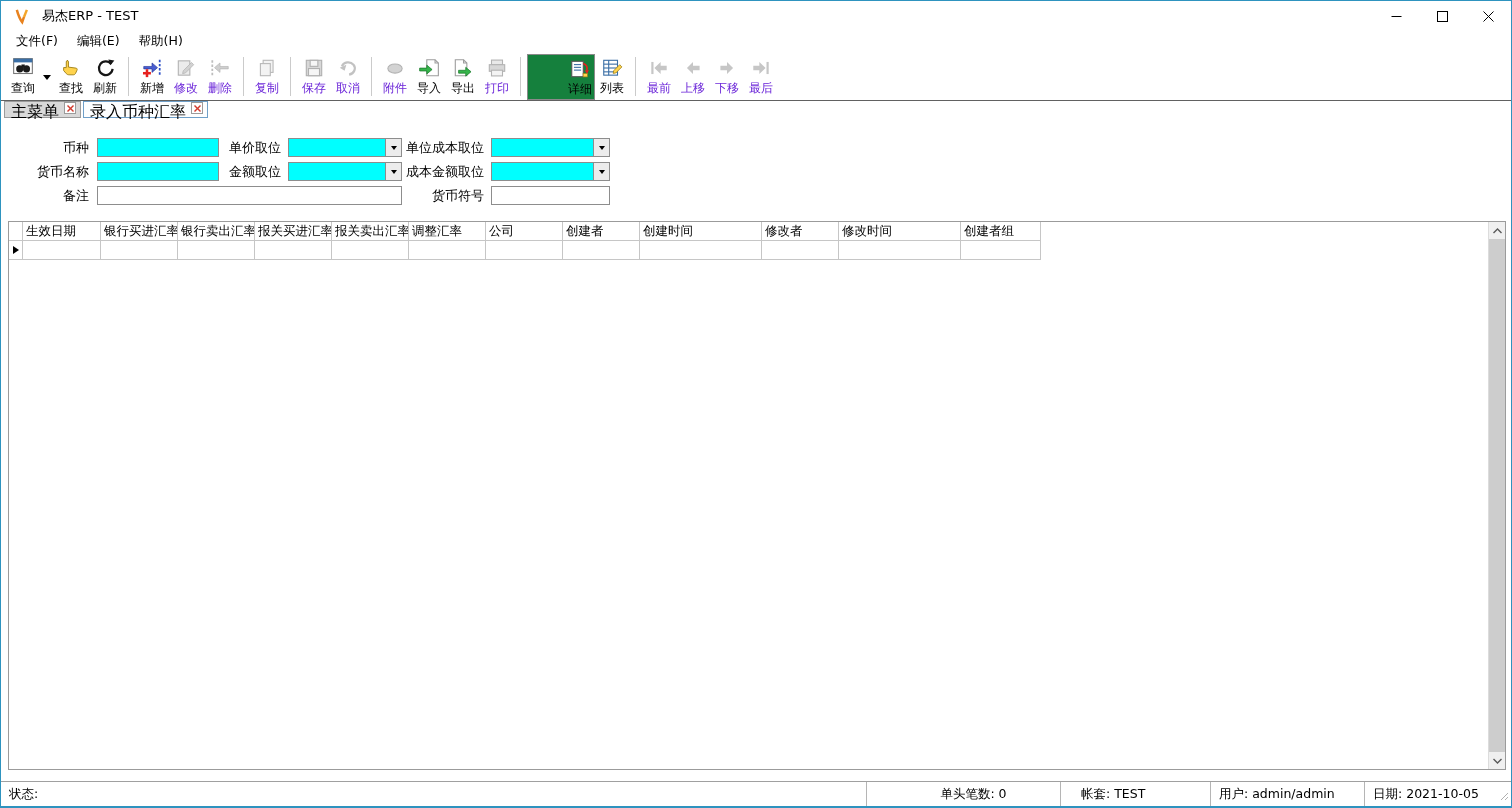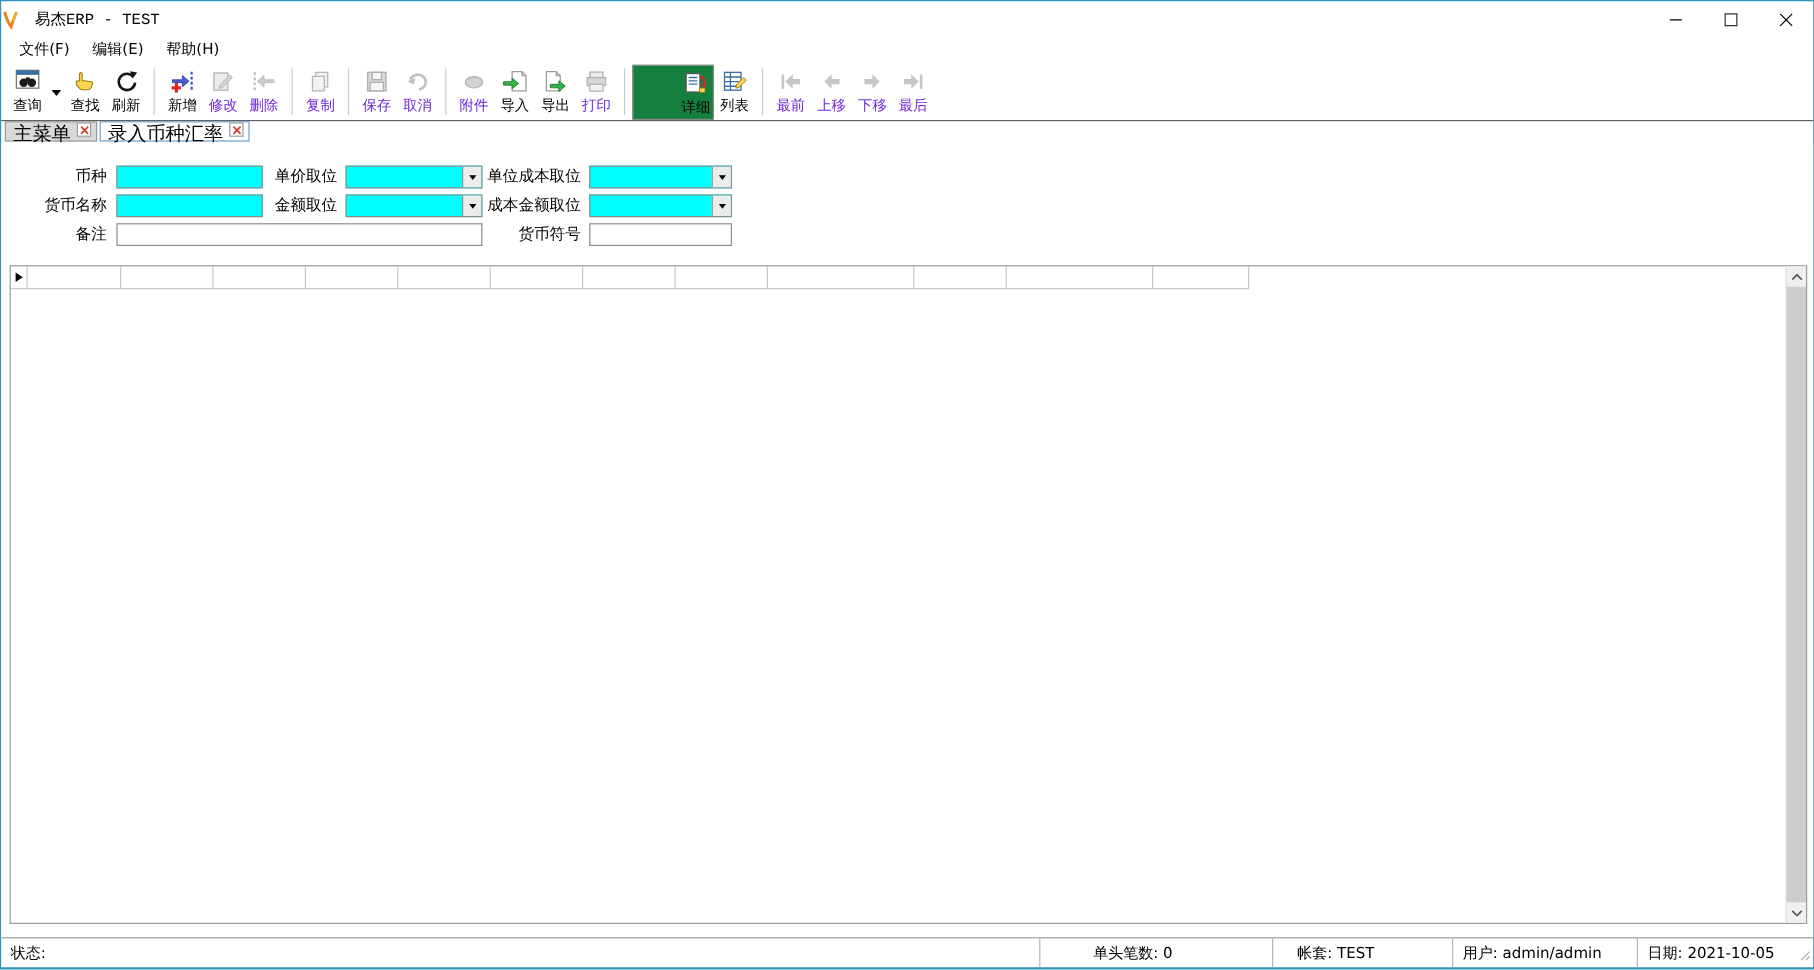--- a/index.html
+++ b/index.html
@@ -1,21 +1,21 @@
 <!DOCTYPE html>
 <html><head>
 <meta charset="utf-8">
 <style>
   * { margin:0; padding:0; box-sizing:border-box; }
   html,body { width:1512px; height:808px; }
   body { font-family:"DejaVu Sans","Liberation Sans",sans-serif; font-size:12.5px; color:#000; }
   .window { width:1512px; height:808px; background:#fff; border:1px solid #2e93bf; border-bottom:2px solid #2e93bf; display:flex; flex-direction:column; position:relative; }
 
   
-  .titlebar { height:30px; display:flex; align-items:center; flex:0 0 auto;font-family:Liberation Mono, monospace; }
+  .titlebar { height:30px; display:flex; align-items:center; padding-left:13px; flex:0 0 auto; }
   .titlebar .title { margin-left:11px; font-size:13px; }
   .win-controls { margin-left:auto; display:flex; height:100%; }
   .win-btn { width:46px; display:flex; align-items:center; justify-content:center; }
 
   
   .menubar { height:21px; display:flex; padding-left:6px; flex:0 0 auto; }
   .menu-item { padding:2px 10px 2px 9px; }
 
   
   .toolbar { height:49px; display:flex; align-items:stretch; padding:2px 4px 0 5px; border-bottom:1px solid #616161; flex:0 0 auto; }
@@ -54,21 +54,21 @@
   
   .vscroll { position:absolute; right:0; top:0; bottom:0; width:17px; background:#f0f0f0; border-left:1px solid #dcdcdc; }
   .sb-btn { position:absolute; left:0; width:16px; height:17px; display:flex; align-items:center; justify-content:center; }
   .sb-btn.up { top:0; } .sb-btn.down { bottom:0; }
   .sb-thumb { position:absolute; left:0; top:17px; bottom:17px; width:16px; background:#cdcdcd; }
 
   
   .statusbar { height:25px; flex:0 0 auto; display:flex; align-items:stretch; border-top:1px solid #a0a0a0; position:relative; }
   .sb-panel { border-right:1px solid #b5b5b5; padding:4px 24px 0 8px; font-size:12.5px; white-space:nowrap; }
   .sb-p0 { flex:1 1 auto; border-left:none; }
-  .sb-p1 { width:194px; padding-left:44px; }
+  .sb-p1 { width:194px; padding-left:44px;text-align:center; }
   .sb-p2 { width:150px; padding-left:20px; }
   .sb-p3 { width:154px; }
   .sb-p4 { width:146px; border-right:none; }
   .grip { position:absolute; right:2px; bottom:2px; }
 </style>
 </head>
 <body>
 
 <div class="window">
 
@@ -382,20 +382,35 @@
     </div>
 
     <div class="flabel" style="left:8px; top:67px; width:80px;">备注</div>
     <div class="ffield white" style="left:96px; top:66px; width:305px;"></div>
     <div class="flabel" style="left:383px; top:67px; width:100px;">货币符号</div>
     <div class="ffield white" style="left:490px; top:66px; width:119px;"></div>
 
     <div class="grid-box">
       <div class="grid-area">
         <div class="grow">
+          <div class="gcell cw-s"></div>
+          <div class="gcell cw-a">生效日期</div>
+          <div class="gcell cw-b">银行买进汇率</div>
+          <div class="gcell cw-b">银行卖出汇率</div>
+          <div class="gcell cw-b">报关买进汇率</div>
+          <div class="gcell cw-b">报关卖出汇率</div>
+          <div class="gcell cw-b">调整汇率</div>
+          <div class="gcell cw-b">公司</div>
+          <div class="gcell cw-b">创建者</div>
+          <div class="gcell cw-c">创建时间</div>
+          <div class="gcell cw-b">修改者</div>
+          <div class="gcell cw-c">修改时间</div>
+          <div class="gcell cw-d">创建者组</div>
+        </div>
+        <div class="grow">
           <div class="gcell cw-s">
               <span class="tri-right"></span>
             </div>
           <div class="gcell cw-a"></div>
           <div class="gcell cw-b"></div>
           <div class="gcell cw-b"></div>
           <div class="gcell cw-b"></div>
           <div class="gcell cw-b"></div>
           <div class="gcell cw-b"></div>
           <div class="gcell cw-b"></div>

